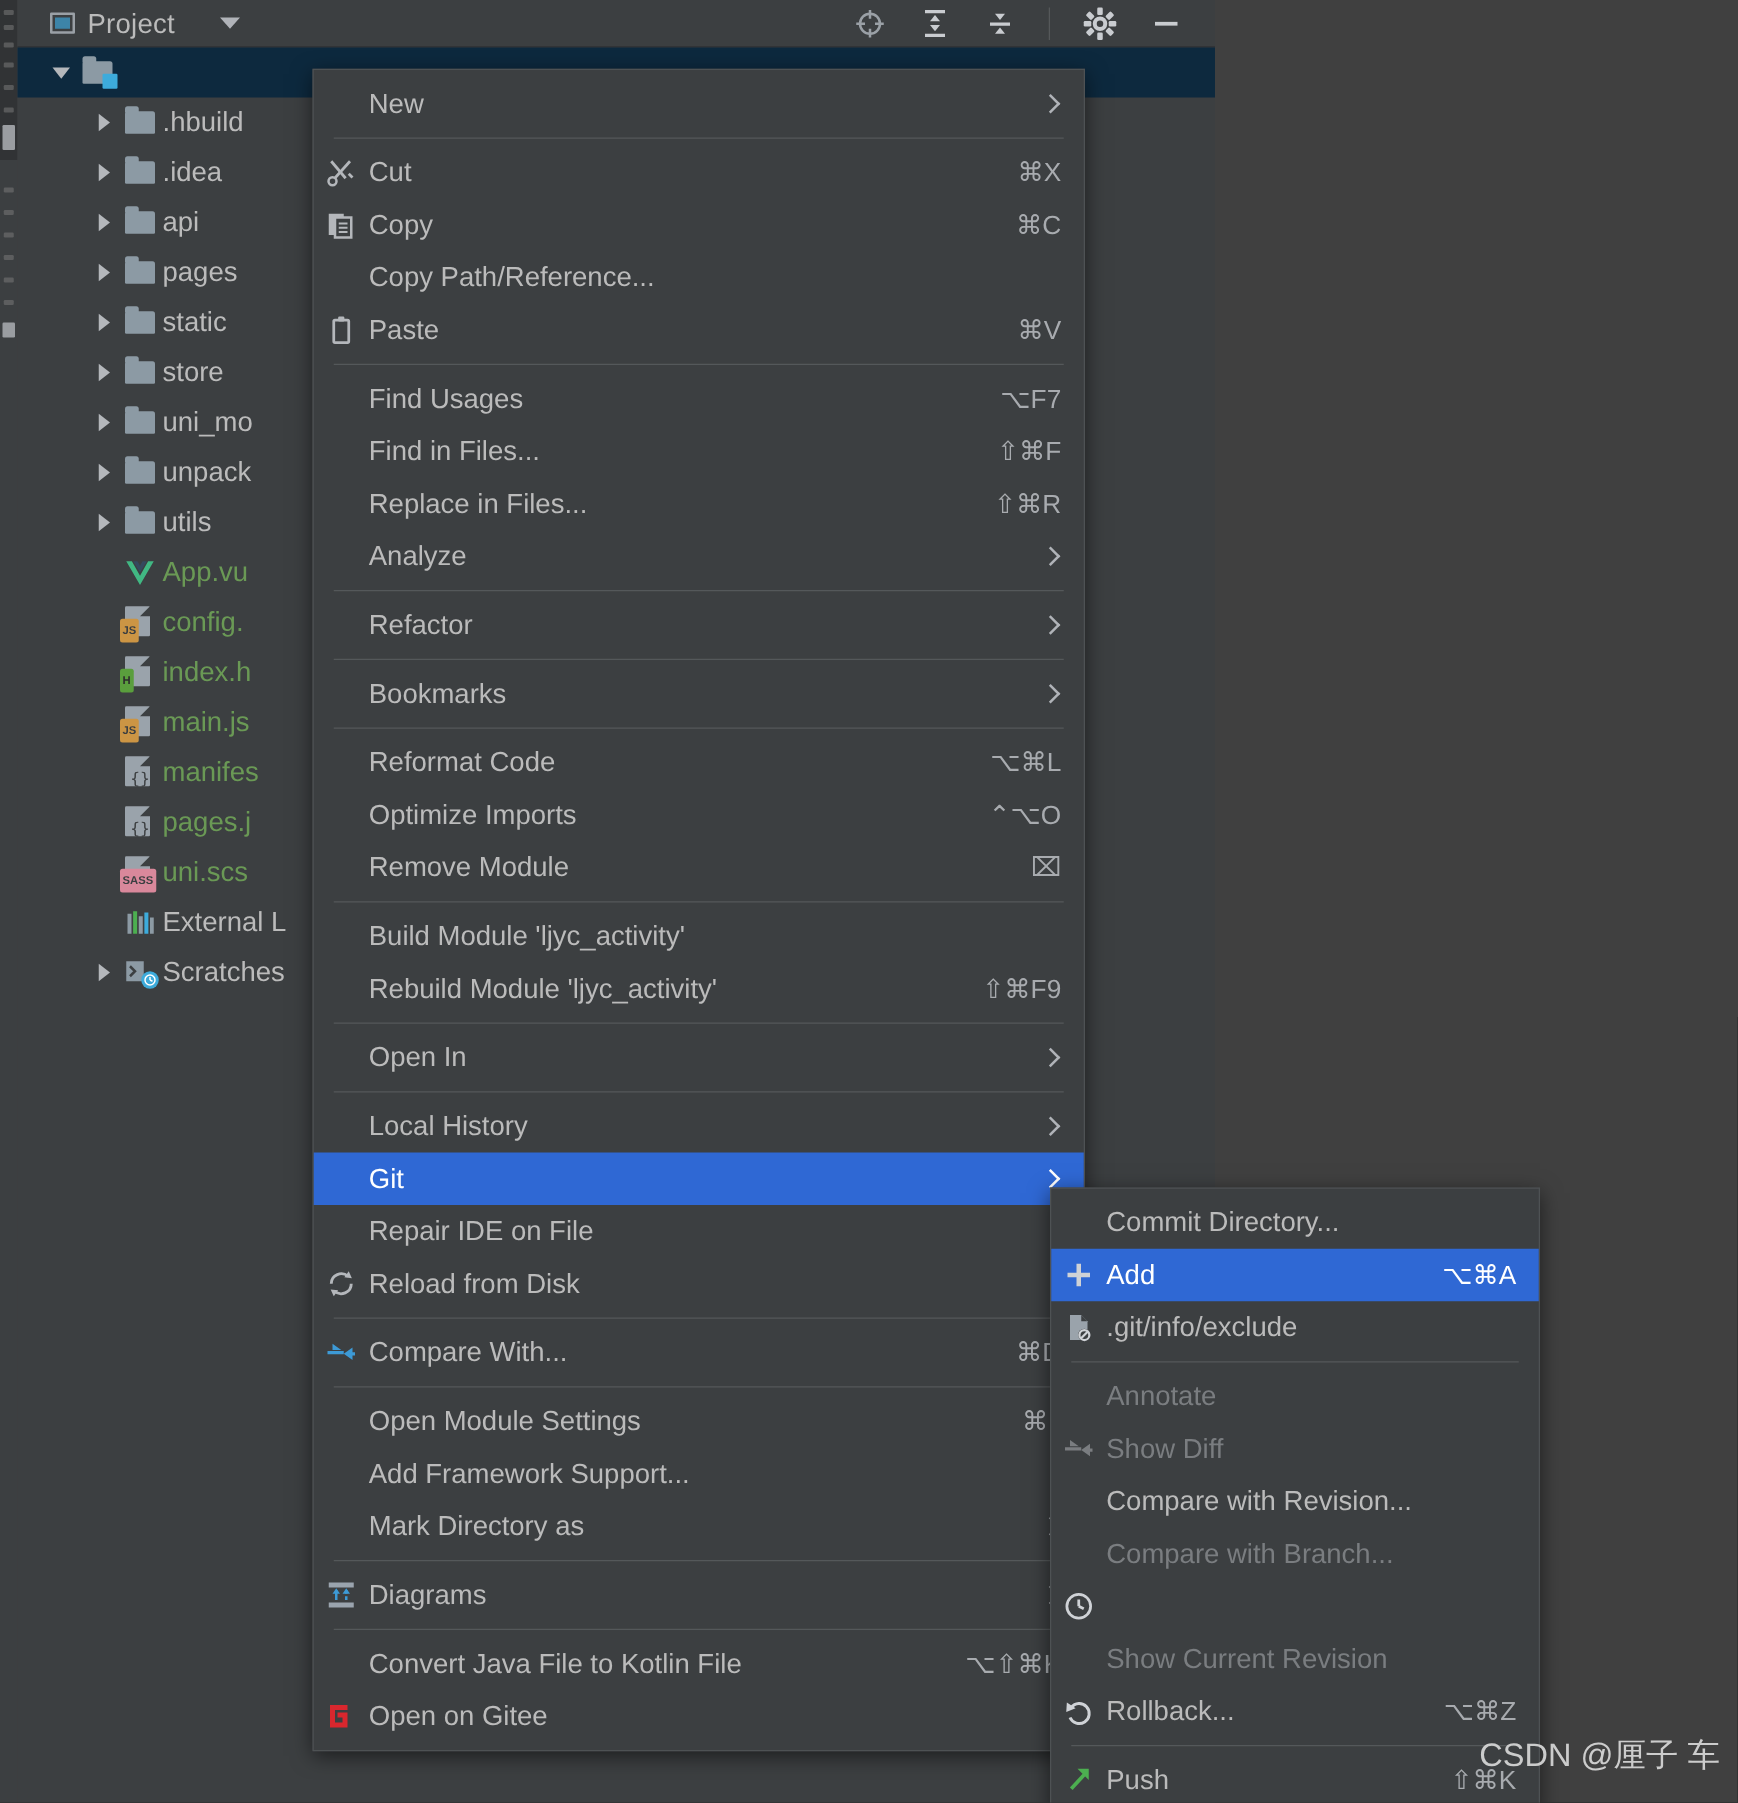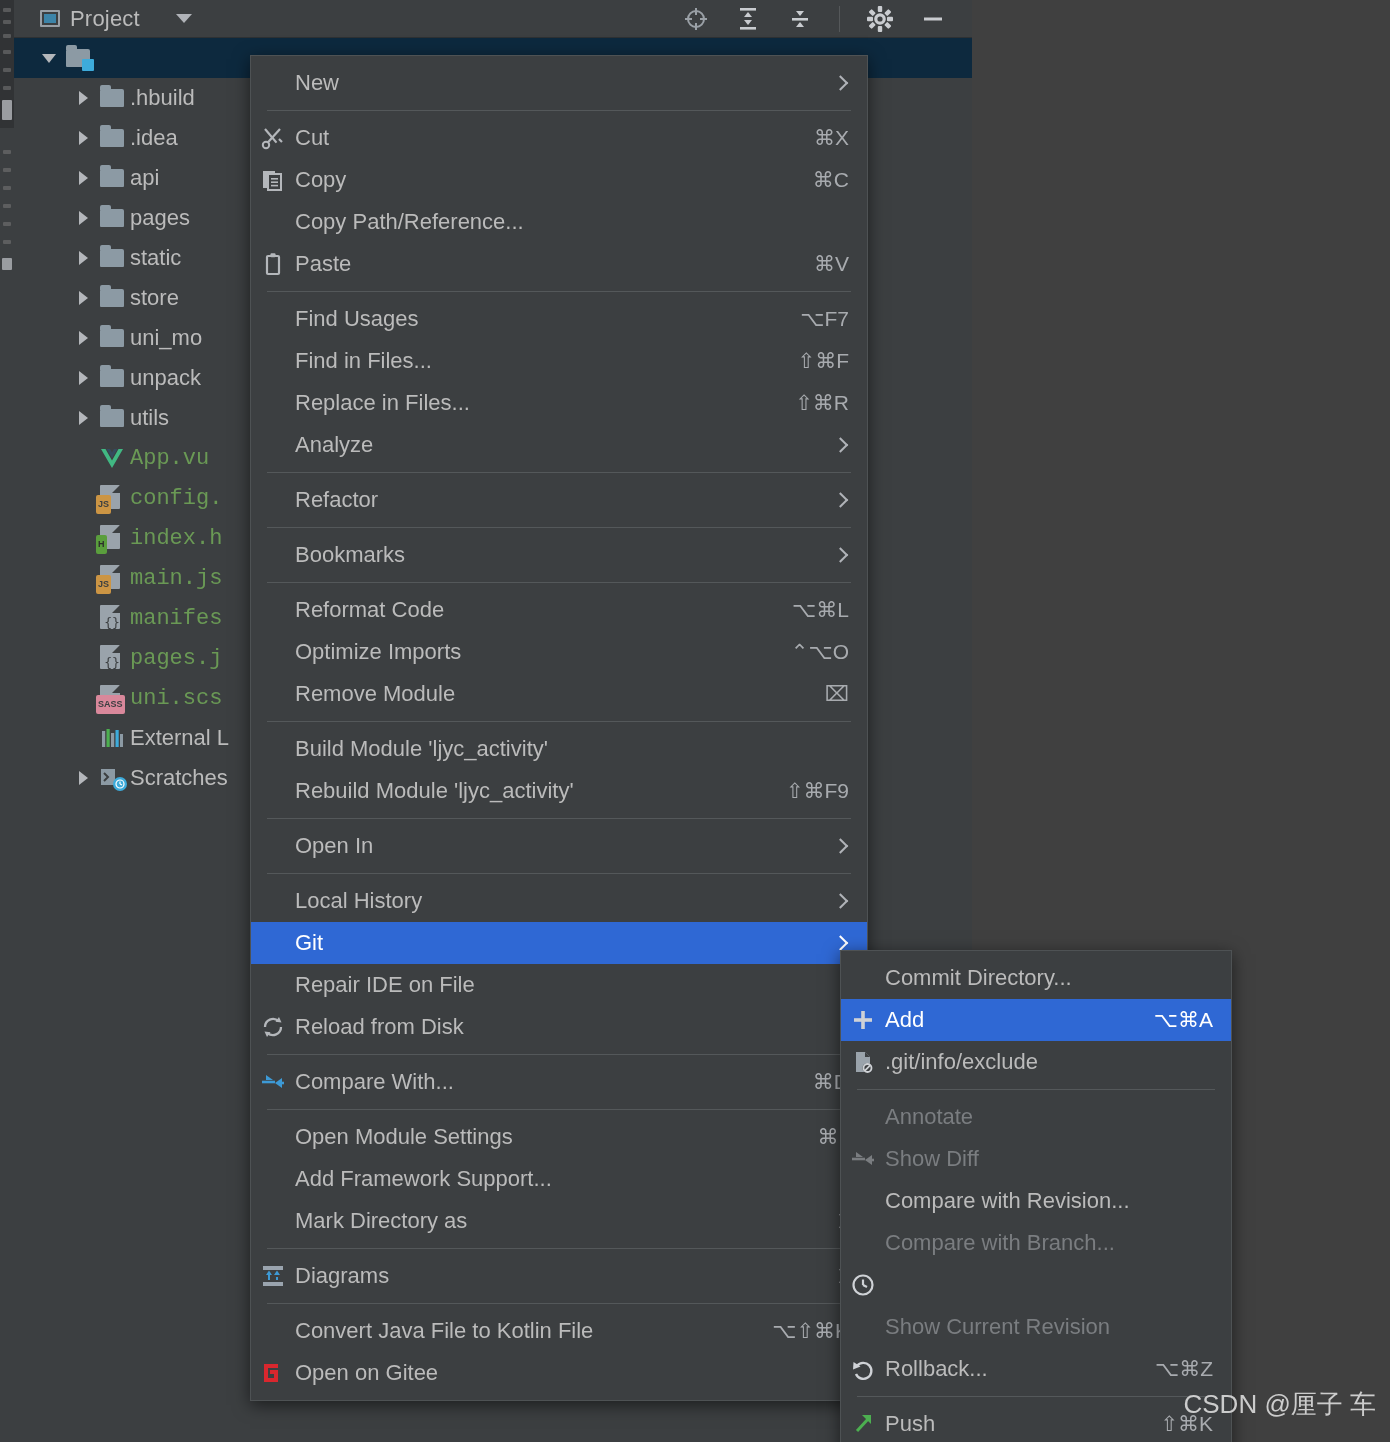--- a/index.html
+++ b/index.html
@@ -57,21 +57,21 @@
   .tree { position: absolute; left: 0; top: 38px; width: 958px; }
   .tree-row {
     display: flex; align-items: center; height: 40px; padding-left: 18px; white-space: nowrap;
   }
   .tree-row.selected { background: #0d293e; }
   .tw { width: 34px; flex: 0 0 34px; display:flex; align-items:center; justify-content:center; }
   .chev-r { width:0;height:0;border-top:7px solid transparent;border-bottom:7px solid transparent;border-left:9px solid #b4b7bb; }
   .chev-d { width:0;height:0;border-left:7px solid transparent;border-right:7px solid transparent;border-top:9px solid #b4b7bb; }
   .ico { width: 30px; flex: 0 0 30px; display:flex; align-items:center; justify-content:flex-start; }
   .tree-label { font-size: 22px; color: #bbbbbb; }
-  .tree-label.green { color: #6a9955; font-family: Liberation Mono, monospace; }
+  .tree-label.green { color: #6a9955; }
   .tree-row.indent1 { padding-left: 52px; }
   .tree-row.indent1nochev { padding-left: 86px; }
   .tree-row.indent0 { padding-left: 18px; }
 
   .folder {
     width: 24px; height: 18px; background: #8c9aa4; border-radius: 2px 2px 1px 1px;
     position: relative;
   }
   .folder::before {
     content:""; position:absolute; left:0; top:-4px; width:11px; height:5px;

